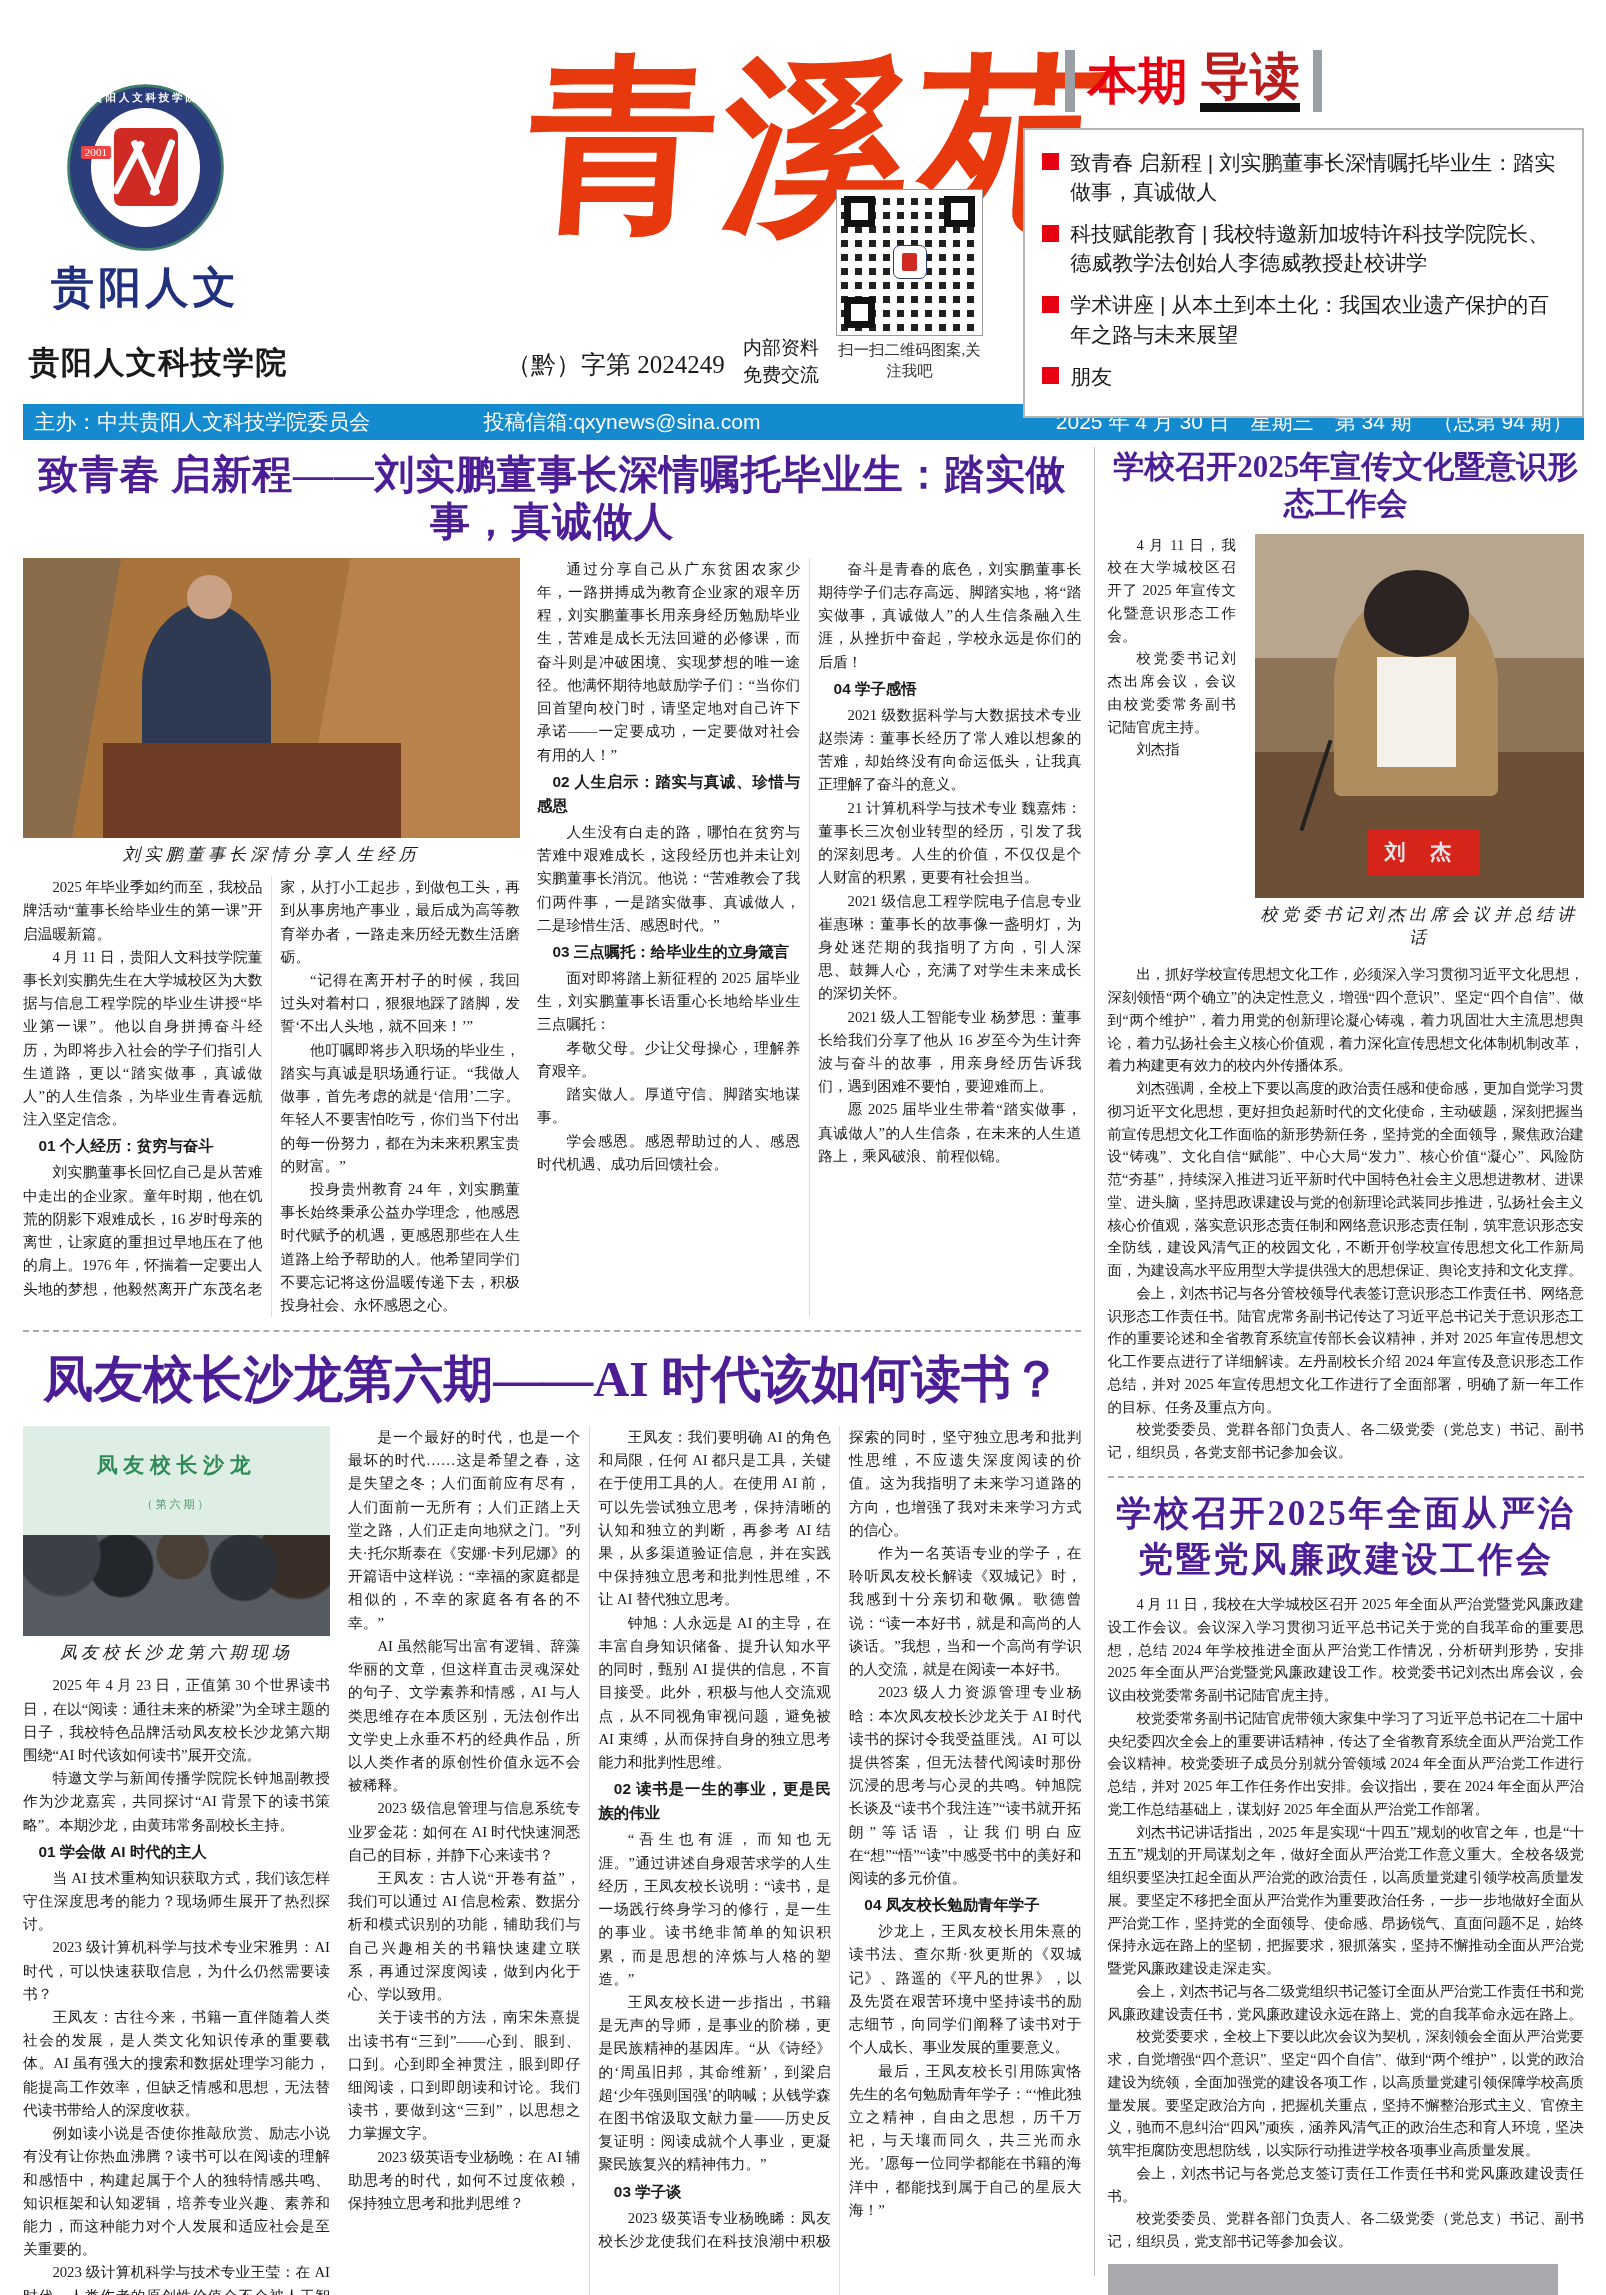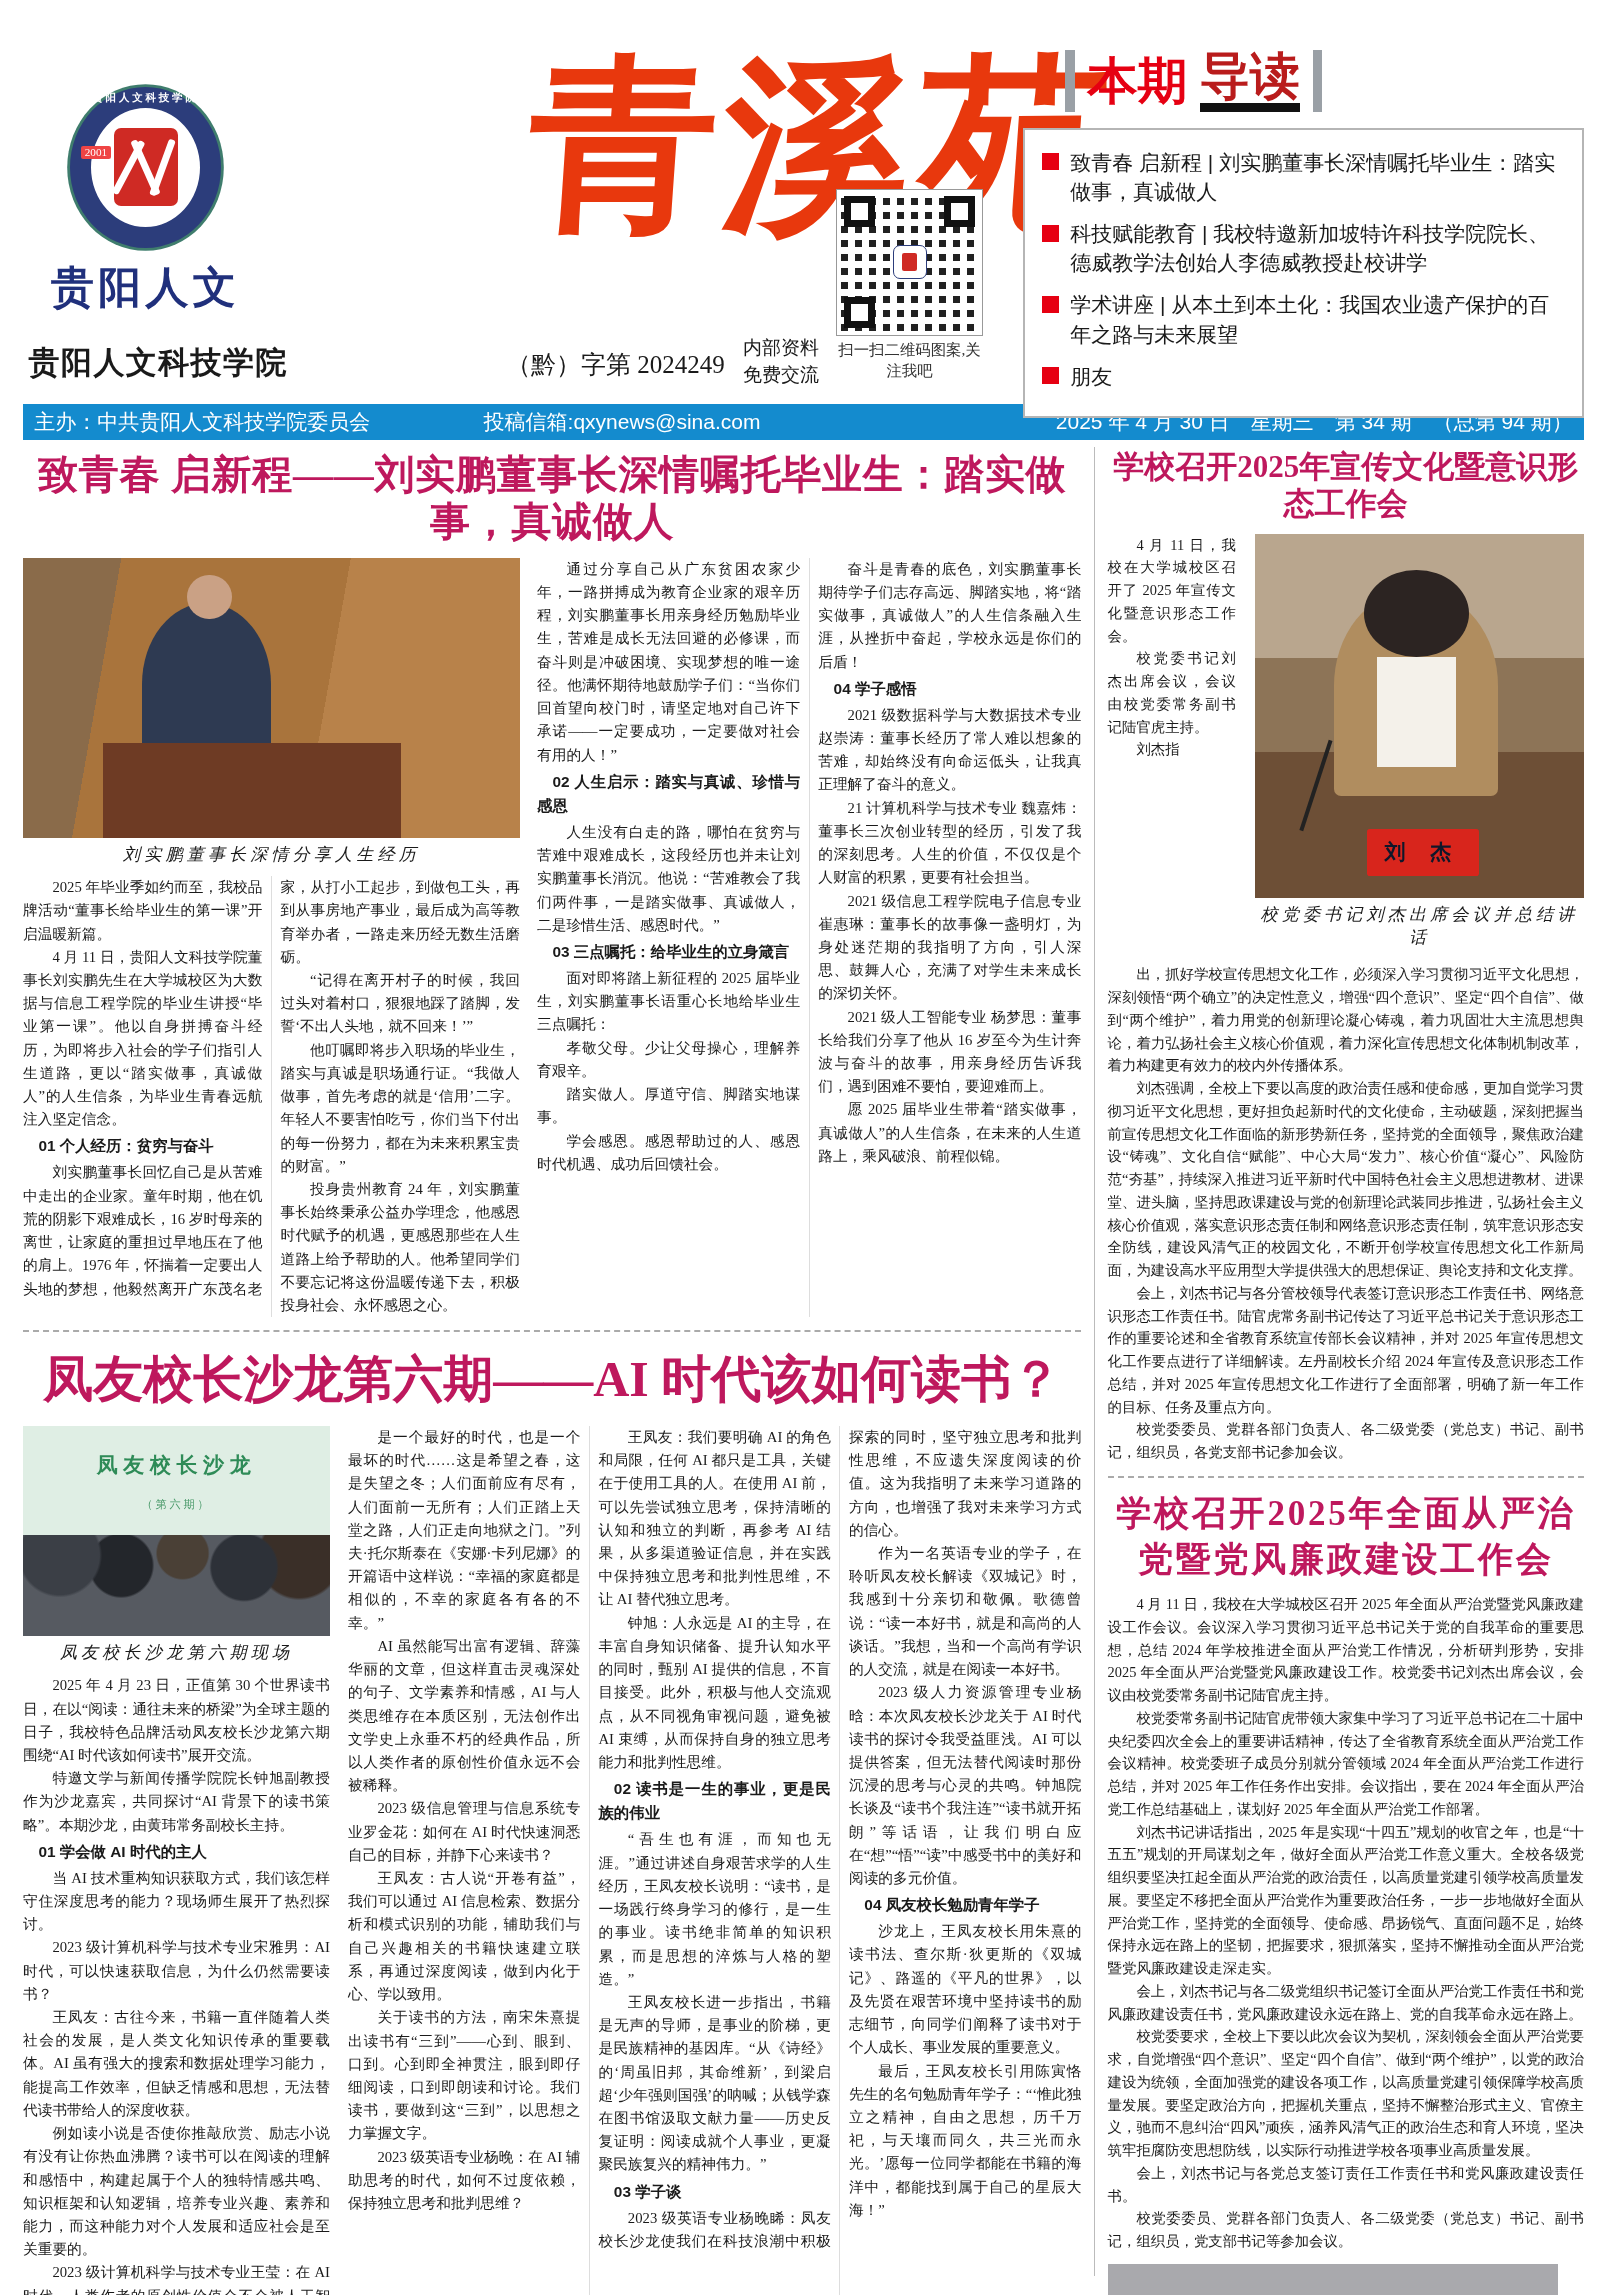--- a/index.html
+++ b/index.html
@@ -46,21 +46,21 @@
        font-family:"Liberation Sans","DejaVu Sans",sans-serif;}
   .digest-item .sq{flex:0 0 17px;width:17px;height:17px;background:#e60012;margin-top:5.6px;}
   
   .infobar{display:flex;align-items:center;background:#148bce;color:#fff;height:36px;
            font-family:"Liberation Sans",sans-serif;font-size:21px;padding:0 11.2px;justify-content:space-between;}
   .infobar .mid{margin-left:-182px;}
   
   .content{display:flex;margin-top:7px;height:1829px;}
   .main-col{width:1071px;padding-right:12.6px;box-sizing:border-box;}
   .rail{flex:1;border-left:1.4px solid #bbb;padding-left:12.6px;box-sizing:border-box;}
-  .headline{color:#be185d;font-weight:bold;text-align:center;line-height:1.18;}
+  .headline{color:#4c1d95;font-weight:bold;text-align:center;line-height:1.18;}
   .h-main{font-size:40px;letter-spacing:0.7px;margin:4.2px 0 12.6px 0;}
   .h-salon{font-size:50px;margin:18px 0 17px 0;}
   .h-rail1{font-size:31px;margin:2.8px 0 11.2px 0;letter-spacing:0px;}
   .h-rail2{font-size:35px;line-height:1.3;margin:12.6px 0 11.2px 0;letter-spacing:2.8px;}
   .bodytext p{margin:0;text-indent:2em;font-size:14.7px;line-height:1.58;text-align:justify;}
   .bodytext p.subhead{font-family:"Liberation Sans","DejaVu Sans",sans-serif;font-weight:bold;
        text-indent:1em;font-size:15.4px;margin:2.8px 0;}
   .cols2{column-count:2;column-gap:18px;column-rule:0.7px solid #ddd;}
   .cols3{column-count:3;column-gap:18px;column-rule:0.7px solid #ddd;}
   .photo-caption{text-align:center;font-size:17px;font-style:italic;letter-spacing:4.2px;margin:5.6px 0 9.8px 0;}
@@ -72,21 +72,21 @@
   .ph-ceremony .podium{position:absolute;left:16%;bottom:0;width:60%;height:34%;background:#6e3b24;}
   .ph-ceremony .figure{position:absolute;left:24%;bottom:26%;width:26%;height:58%;background:#2e3a52;
       border-radius:50% 50% 5.6px 5.6px;}
   .ph-ceremony .head{position:absolute;left:33%;bottom:78%;width:9%;height:16%;background:#caa185;border-radius:50%;}
   .ph-meeting{width:329px;height:364px;background:
       linear-gradient(180deg,#b9a68e 0 34%,#8d7457 34% 60%,#6d4f36 60% 100%);}
   .ph-meeting .person{position:absolute;left:24%;top:16%;width:50%;height:56%;background:#b08d5f;border-radius:46% 46% 7px 7px;}
   .ph-meeting .hair{position:absolute;left:33%;top:10%;width:32%;height:24%;background:#2c2422;border-radius:50%;}
   .ph-meeting .shirt{position:absolute;left:37%;top:34%;width:24%;height:30%;background:#f4f1ea;}
   .ph-meeting .plate{position:absolute;left:34%;bottom:6%;width:34%;height:13%;background:#d8251c;
-       color:#0f172a;display:flex;align-items:center;justify-content:center;font-size:21px;letter-spacing:9.8px;
+       color:#e5e5e5;display:flex;align-items:center;justify-content:center;font-size:21px;letter-spacing:9.8px;
        border-radius:2.8px;font-weight:bold;}
   .ph-meeting .mic{position:absolute;left:18%;bottom:18%;width:4.2px;height:26%;background:#222;transform:rotate(18deg);}
   .ph-salon{width:307px;height:210px;background:linear-gradient(180deg,#dfeee4 0 55%,#5d6168 55% 100%);}
   .ph-salon .screen-title{position:absolute;top:12%;left:0;right:0;text-align:center;color:#2e8b57;
       font-size:21px;font-weight:bold;letter-spacing:5.6px;}
   .ph-salon .screen-sub{position:absolute;top:34%;left:0;right:0;text-align:center;color:#4a9a6a;font-size:11.2px;letter-spacing:2.8px;}
   .ph-salon .crowd{position:absolute;bottom:0;left:0;right:0;height:48%;
       background:radial-gradient(circle at 12% 20%, #3b3f46 0 14%, transparent 15%),
                  radial-gradient(circle at 32% 30%, #23262b 0 14%, transparent 15%),
                  radial-gradient(circle at 52% 18%, #4a4036 0 14%, transparent 15%),

